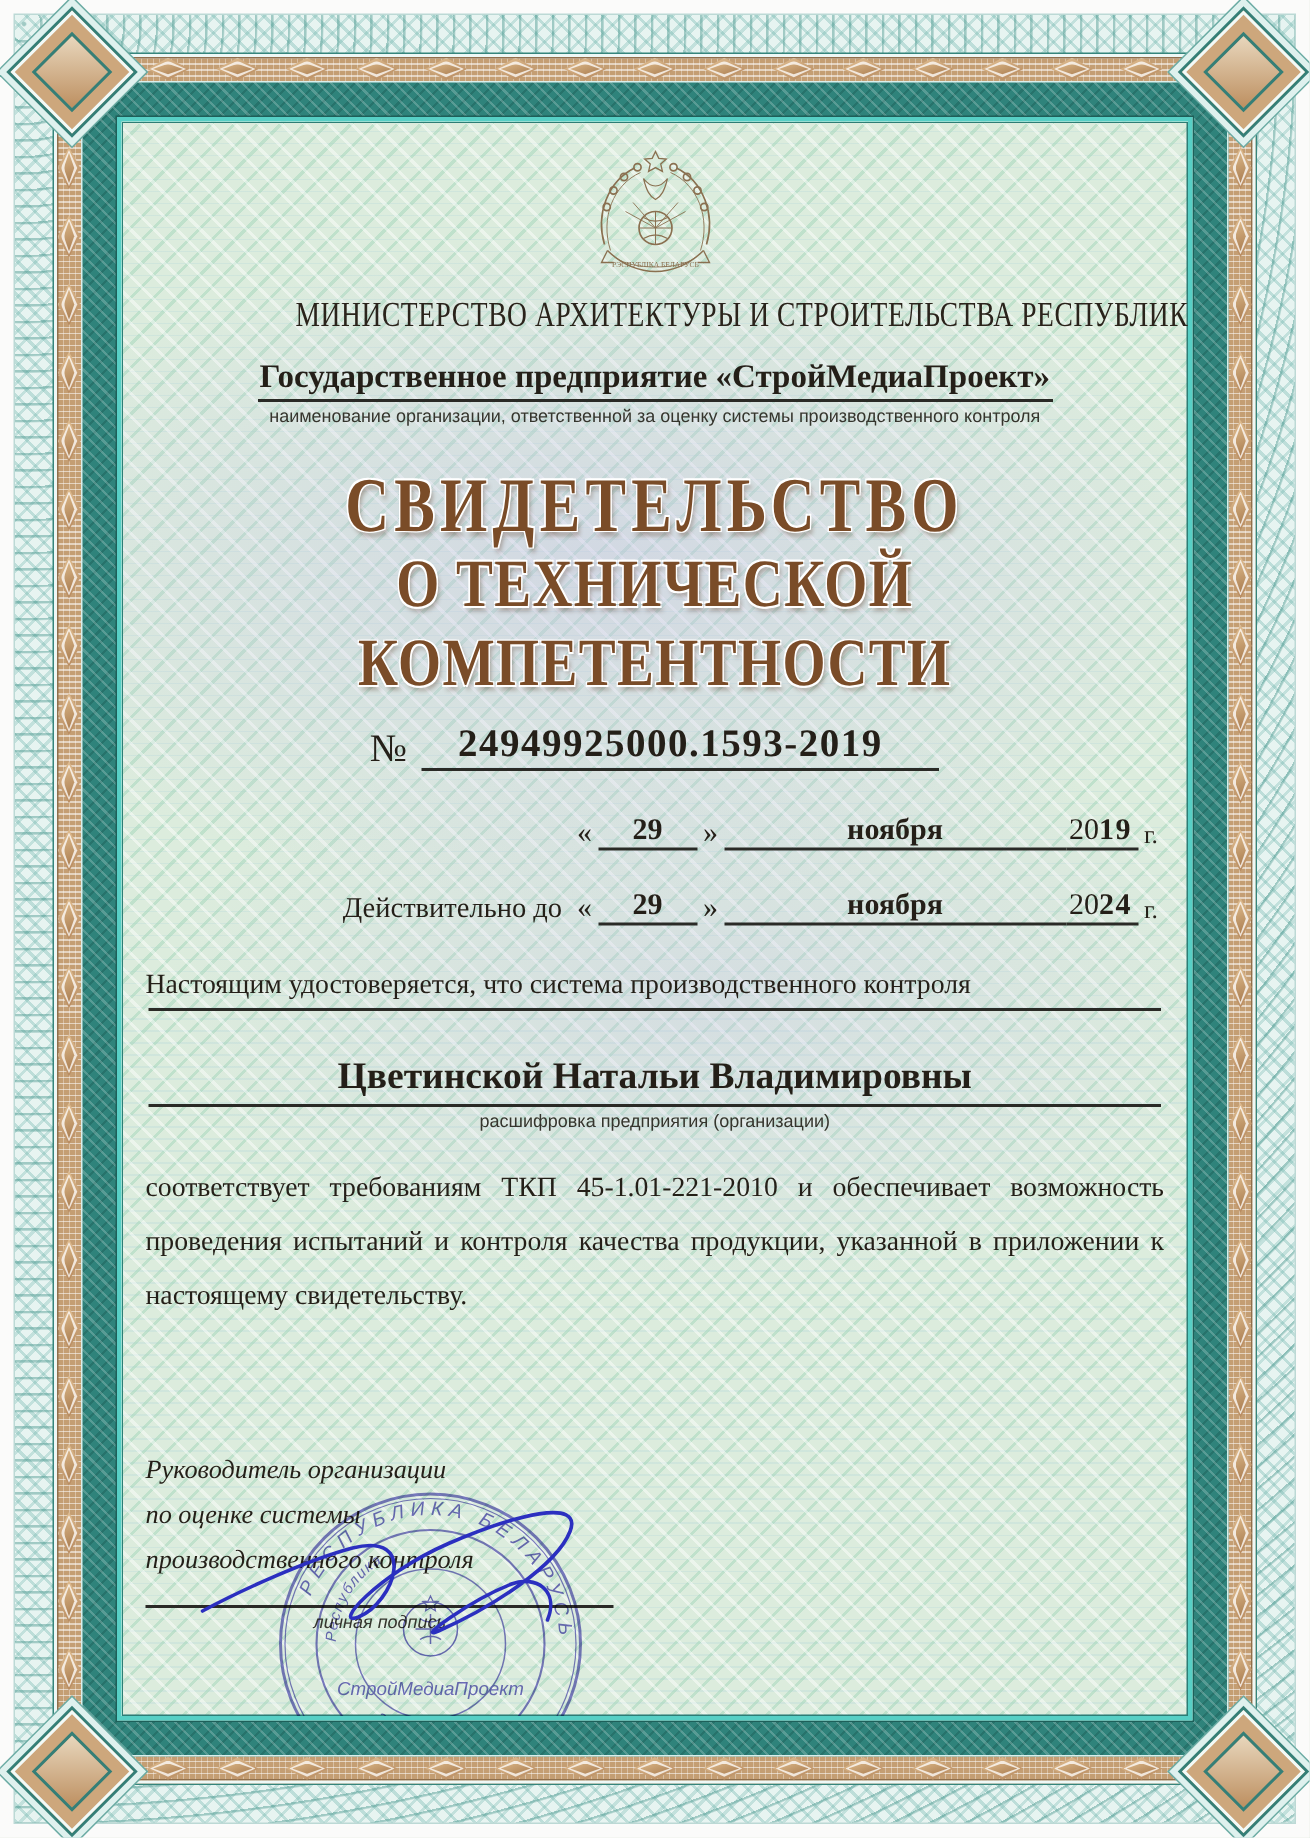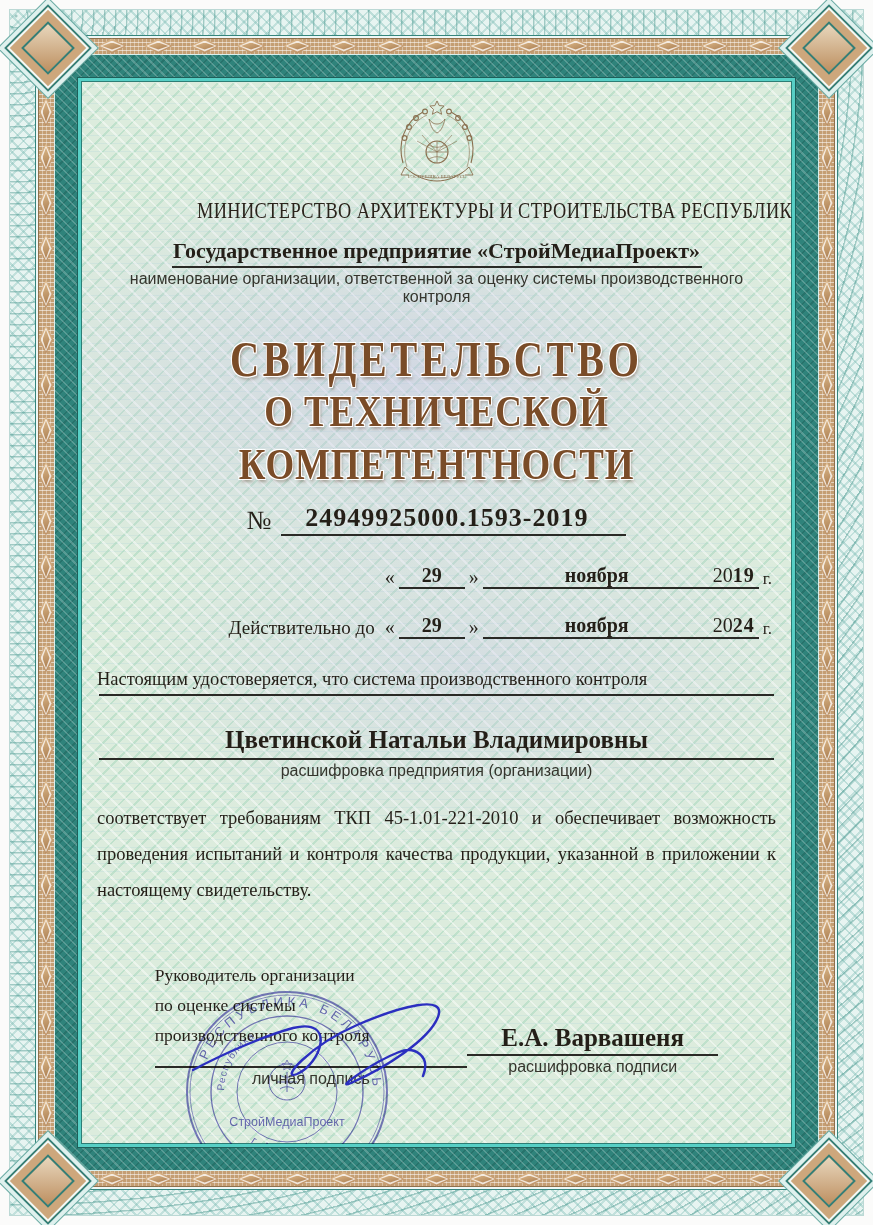--- a/index.html
+++ b/index.html
@@ -37,21 +37,21 @@
   .dia::after{content:"";position:absolute;inset:4px;clip-path:polygon(50% 0,100% 50%,50% 100%,0 50%);background:linear-gradient(160deg,#d9b586,#a97c50);}
   .rosette{position:absolute;width:54px;height:54px;transform:rotate(45deg);background:#cda77c;
     border:2px solid #f2faf8;box-shadow:0 0 0 2px #357f77, 0 0 0 6px rgba(236,248,246,0.9), 0 0 0 7px #6aaba3;}
   .rosette::after{content:"";position:absolute;inset:8px;border:2px solid #357f77;background:linear-gradient(135deg,#e8d7bd,#bd8f60);}
 
   .emblem{align-self:center;margin-top:4px;}
   .ministry-wrap{text-align:center;margin-top:6px;white-space:nowrap;}
   .ministry{display:inline-block;transform:scaleX(0.78);transform-origin:center;font-size:23.5px;letter-spacing:0.5px;color:#2a231b;}
   .org{ text-align:center;font-weight:bold;font-size:22px;margin-top:14px;}
   .org-line{width:530px;margin:2px auto 0 auto;border-bottom:2px solid #2a2a26;}
-  .caption{font-family:"Liberation Sans",sans-serif;font-size:16px;color:#35352d;text-align:center;margin-top:2px;}
+  .caption{font-family:"Liberation Sans",sans-serif;font-size:12px;color:#35352d;text-align:center;margin-top:2px;}
   .title{margin-top:26px;text-align:center;font-weight:bold;color:#7a4c28;
     text-shadow:-1px -1px 0 #ffffff,1px -1px 0 #ffffff,-1px 1px 0 #ffffff,1px 1px 0 #ffffff,2px 3px 3px rgba(80,50,25,0.35);}
   .title .l1{display:inline-block;font-size:46px;letter-spacing:4px;transform:scaleX(0.88) scaleY(1.12);}
   .title .l2{display:inline-block;font-size:41px;letter-spacing:1px;transform:scaleX(0.90) scaleY(1.10);margin-top:4px;}
   .number-row{display:flex;justify-content:center;align-items:flex-end;margin-top:18px;font-size:26px;}
   .number-row .no{margin-right:10px;}
   .number-row .num{font-weight:bold;border-bottom:2px solid #2a2a26;padding:0 38px 1px 24px;letter-spacing:1px;font-family:Liberation Serif, serif;}
   .dates{margin-top:16px;display:flex;flex-direction:column;align-items:flex-end;gap:13px;padding-right:4px;}
   .daterow{display:flex;align-items:flex-end;font-size:20px;}
   .daterow .lbl{font-size:19px;margin-right:6px;}
@@ -60,21 +60,21 @@
   .u.mon{width:228px;font-weight:bold;}
   .yr{border-bottom:2px solid #2a2a26;padding:0 4px 0 2px;}
   .yr b{letter-spacing:1px;}
   .era{margin-left:4px;font-size:17px;}
   .q{margin:0 4px;}
   .intro{margin-top:30px;font-size:18.5px;}
   .subject{text-align:center;font-weight:bold;font-size:25px;margin-top:26px;}
   .subj-line{border-bottom:2px solid #2a2a26;margin:4px 2px 0 2px;}
   .subject2{margin-top:30px;}
   .body-par{margin-top:20px;font-size:18.5px;line-height:1.95;text-align:justify;text-align-last:left;}
-  .sign-area{margin-top:auto;position:relative;display:flex;justify-content:center;padding:0 0 56px 0;}
+  .sign-area{margin-top:auto;position:relative;display:flex;justify-content:space-between;padding:0 0 56px 0;font-style:italic;}
   .sig-left{width:46%;}
   .roles{font-size:17.5px;line-height:1.72;}
   .sigline{position:relative;margin-top:16px;border-bottom:2px solid #2a2a26;height:0;}
   .sig-svg{position:absolute;left:30px;bottom:-38px;z-index:3;}
   .mp{margin:26px 0 0 72px;font-size:18px;}
   .sig-right{width:37%;padding-top:64px;}
   .name{ text-align:center;font-weight:bold;font-size:25px;border-bottom:2px solid #2a2a26;padding-bottom:2px;}
   .stamp{position:absolute;left:84px;top:26px;z-index:2;mix-blend-mode:multiply;opacity:0.85;}
 </style>
 </head>
@@ -168,24 +168,20 @@
                 <div>производственного контроля</div>
               </div>
               <div class="sigline">
                 <svg class="sig-svg" width="330" height="120" viewBox="0 0 330 120">
                   <path d="M8 86 C34 72 78 52 108 44 C152 33 136 80 112 90 C94 97 124 62 172 41 C216 22 262 10 253 33 C244 56 200 84 166 99 C148 107 186 79 214 68 C230 62 246 72 238 92" fill="none" stroke="#2b2fc0" stroke-width="2.4" stroke-linecap="round"></path>
                 </svg>
               </div>
               <div class="caption">личная подпись</div>
             </div>
 
-            <div class="sig-right">
-              <div class="name">Е.А. Варвашеня</div>
-              <div class="caption">расшифровка подписи</div>
-            </div>
 
             <svg class="stamp" width="212" height="212" viewBox="0 0 212 212">
               <g fill="none" stroke="#5a55bb" stroke-width="2" opacity="0.9">
                 <circle cx="106" cy="106" r="100"></circle>
                 <circle cx="106" cy="106" r="97" stroke-width="0.8"></circle>
                 <circle cx="106" cy="106" r="76" stroke-width="1.4"></circle>
                 <circle cx="106" cy="106" r="50" stroke-width="1"></circle>
               </g>
               <defs>
                 <path id="arcTop" d="M 106 106 m -86 0 a 86 86 0 1 1 172 0"></path>

